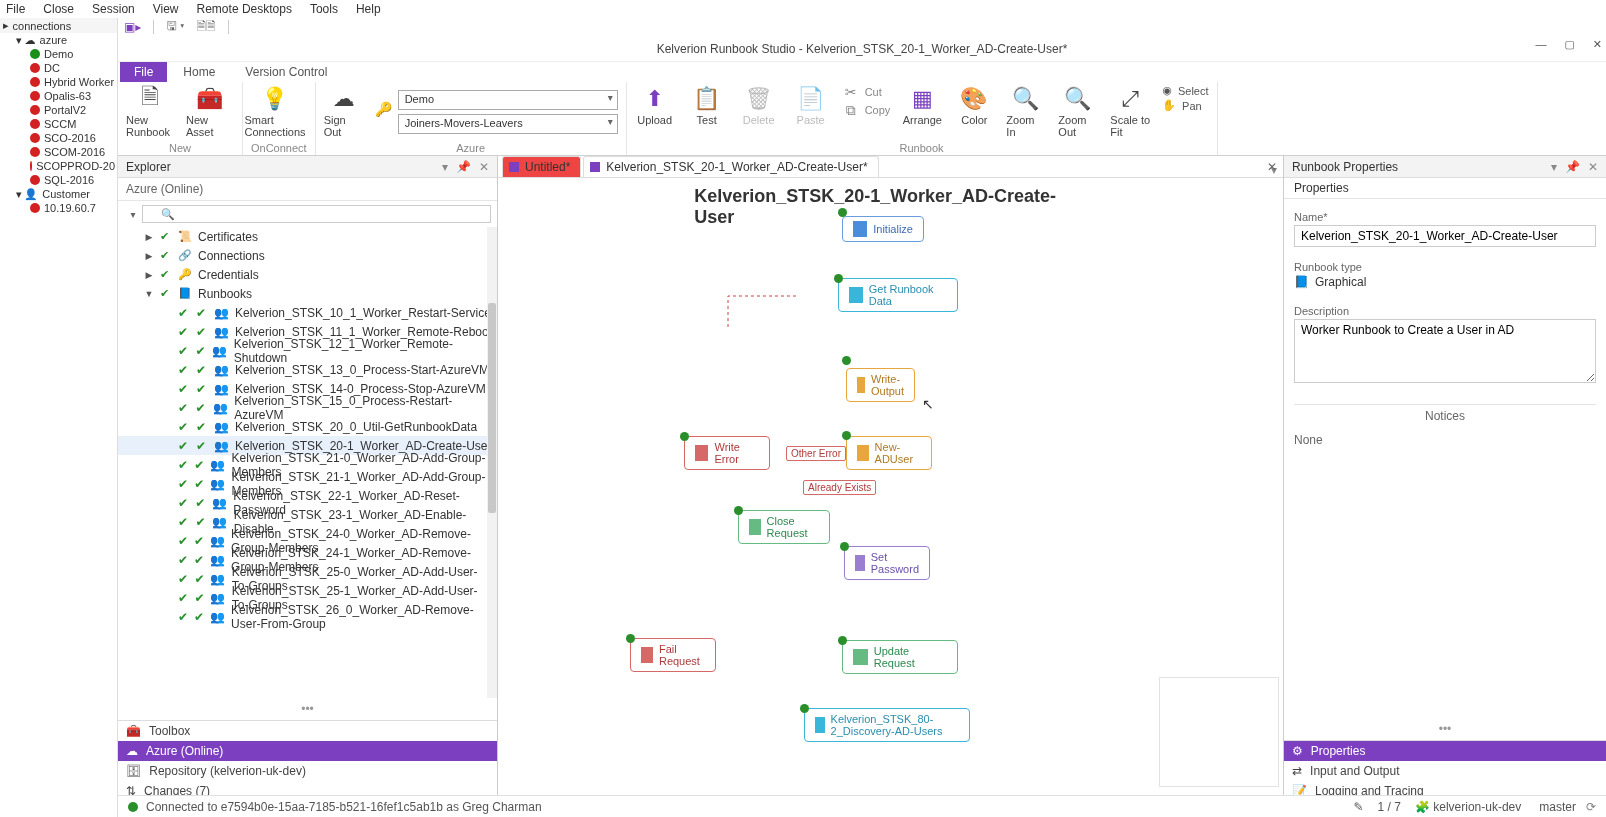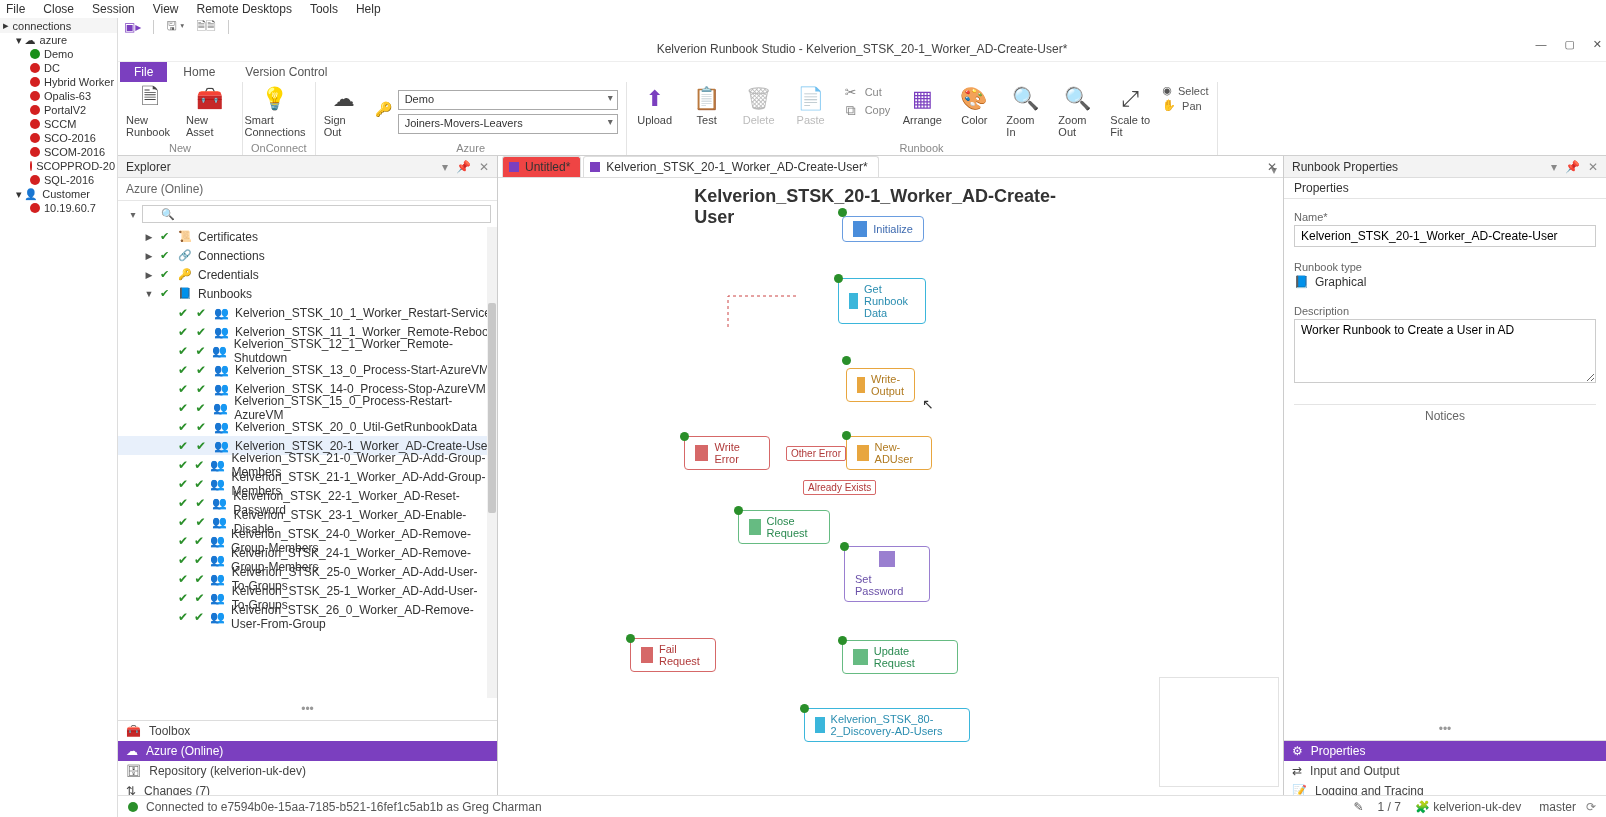--- a/index.html
+++ b/index.html
@@ -81,21 +81,21 @@
 .doc-close{ position:absolute; right:6px; top:4px; font-size:12px; color:#666;}
 .canvas-wrap{ flex:1; position:relative; overflow:hidden; background:#fff;}
 .cnv-title{ position:absolute; top:8px; left:50%; transform:translateX(-50%); font-size:18px; font-weight:600; color:#333;}
 .activity{ position:absolute; border:1px solid; border-radius:4px; background:#fff; display:flex; align-items:center; gap:6px; padding:4px 10px; font-size:11px;}
 .activity .aicon{ width:16px;height:16px; display:inline-block;}
 .act-blue{ border-color:#6a9de0; color:#3f6bb0;}
 .act-cyan{ border-color:#3bb6db; color:#2a8db0;}
 .act-orange{ border-color:#e8a63f; color:#b07a20;}
 .act-red{ border-color:#d66868; color:#b03a3a;}
 .act-green{ border-color:#66bb82; color:#2a8a50;}
-.act-purple{ border-color:#9a7fd0; color:#6a50a8;flex-direction:column;}
+.act-purple{ border-color:#9a7fd0; color:#6a50a8;}
 .tag{ position:absolute; border:1px solid #d66868; background:#fff; color:#b03a3a; font-size:10px; padding:1px 4px; border-radius:2px;}
 .gdot{ position:absolute; width:9px; height:9px; background:#2a8f2a; border-radius:50%;}
 .canvas-floor{ position:absolute; left:6px; bottom:4px; right:6px; height:18px; display:flex; align-items:center; gap:10px; color:#888;}
 .zoom-rail{ flex:0 0 160px; height:4px; background:#ddd; position:relative;}
 .zoom-thumb{ position:absolute; top:-4px; width:12px;height:12px;border-radius:50%;background:#888;}
 .minimap{ position:absolute; right:4px; bottom:30px; width:120px; height:110px; border:1px solid #e2e2e2; background:#fff;}
 
 
 .props{ width:322px; display:flex; flex-direction:column;}
 .props-body{ flex:1; padding:6px 10px; overflow:auto;}
@@ -512,21 +512,21 @@
             <polyline points="175,460 175,360 230,360" fill="none" stroke="#c44" stroke-dasharray="3 3"></polyline>
             <polyline points="220,478 340,478" fill="none" stroke="#c44" stroke-dasharray="3 3" marker-end="url(#arr)"></polyline>
           </svg>
 
           <div class="activity act-blue" style="left:344px;top:38px;width:82px">
               <span class="aicon" style="background:#4a8ddb"></span>
               <span>Initialize</span>
             </div>
           <div class="gdot" style="left:340px;top:30px"></div>
 
-          <div class="activity act-cyan" style="left:340px;top:100px;width:88px">
+          <div class="activity act-cyan" style="left:340px;top:100px;width:120px">
               <span class="aicon" style="background:#3bb6db"></span>
               <span>Get Runbook Data</span>
             </div>
           <div class="gdot" style="left:336px;top:96px"></div>
 
           <div class="activity act-orange" style="left:348px;top:190px;width:69px">
               <span class="aicon" style="background:#e8a63f"></span>
               <span>Write-Output</span>
             </div>
           <div class="gdot" style="left:344px;top:178px"></div>
@@ -605,20 +605,21 @@
           <div class="plabel">Name*</div>
           <input class="pinput" value="Kelverion_STSK_20-1_Worker_AD-Create-User" style="">
           <div class="plabel" style="margin-top:14px">Runbook type</div>
           <div class="pval">
               <span>📘</span>
               <span>Graphical</span>
             </div>
           <div class="plabel" style="margin-top:14px">Description</div>
           <textarea class="pinput" rows="4" style="">Worker Runbook to Create a User in AD</textarea>
           <div class="notices" style="margin-top:18px">Notices</div>
+          <div style="padding:6px 0;color:#666">None</div>
         </div>
         <div style="text-align:center;color:#999;padding:4px 0;">•••</div>
         <div class="props-bottom">
           <div class="bpane active">
               <span>⚙</span>
               <span>Properties</span>
             </div>
           <div class="bpane">
               <span>⇄</span>
               <span>Input and Output</span>

